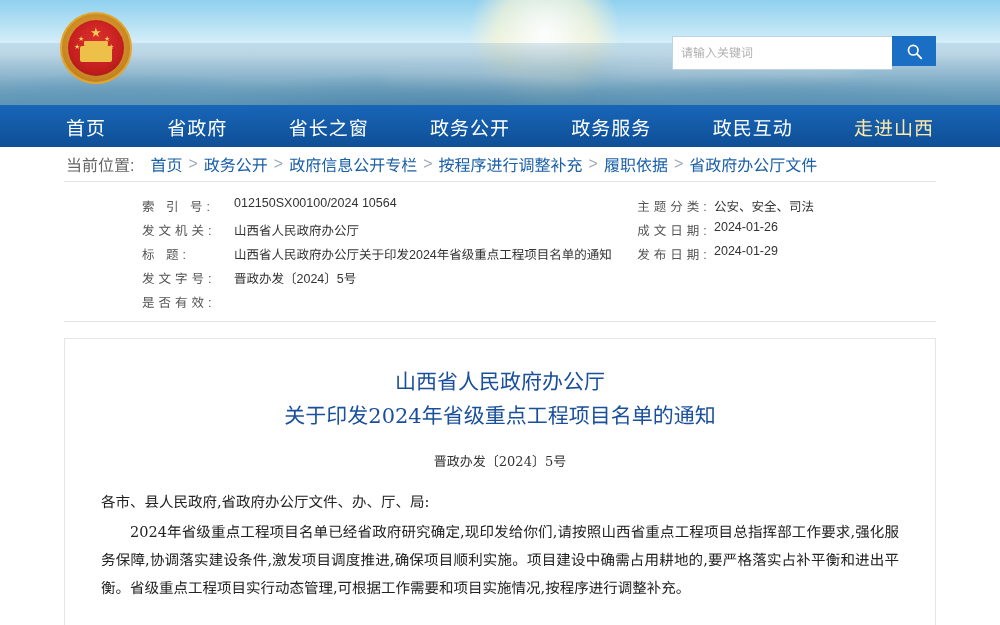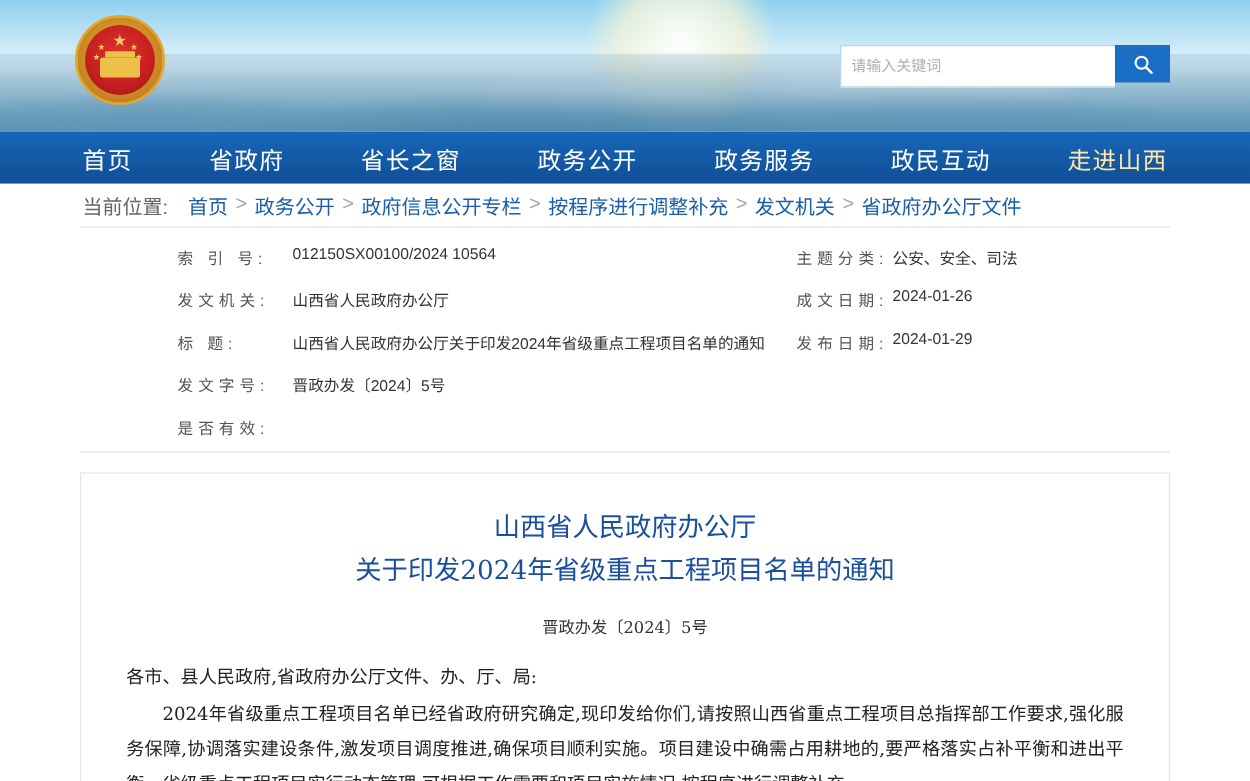--- a/index.html
+++ b/index.html
@@ -210,21 +210,21 @@
     width: 872px;
     margin: 0 auto;
     border-top: 1px solid #e2e2e2;
     border-bottom: 1px solid #e2e2e2;
     padding: 14px 0 10px 0;
     box-sizing: border-box;
   }
   .meta-grid {
     display: grid;
     grid-template-columns: 92px 400px 80px auto;
-    row-gap: 15px;
+    row-gap: 5px;
     font-size: 12.5px;
     color: #333;
     padding-left: 78px;
     box-sizing: border-box;
   }
   .meta-key {
     color: #555;
     letter-spacing: 4px;
     white-space: nowrap;
   }
@@ -319,21 +319,21 @@
   <div class="bc-inner">
     <span class="label">当前位置:</span>
     <a>首页</a>
     <span class="sep">&gt;</span>
     <a>政务公开</a>
     <span class="sep">&gt;</span>
     <a>政府信息公开专栏</a>
     <span class="sep">&gt;</span>
     <a>按程序进行调整补充</a>
     <span class="sep">&gt;</span>
-    <a>发文机关</a>
+    <a>履职依据</a>
     <span class="sep">&gt;</span>
     <a>省政府办公厅文件</a>
   </div>
 </div>
 
 <div class="meta-wrap">
   <div class="meta-grid">
     <div class="meta-key">索 引 号:</div>
     <div class="meta-val">012150SX00100/2024 10564</div>
     <div class="meta-key r">主题分类:</div>

